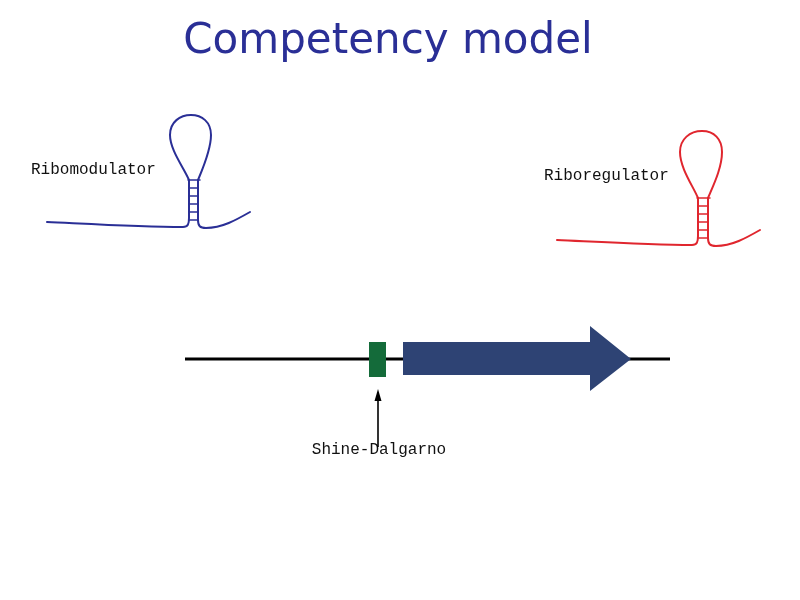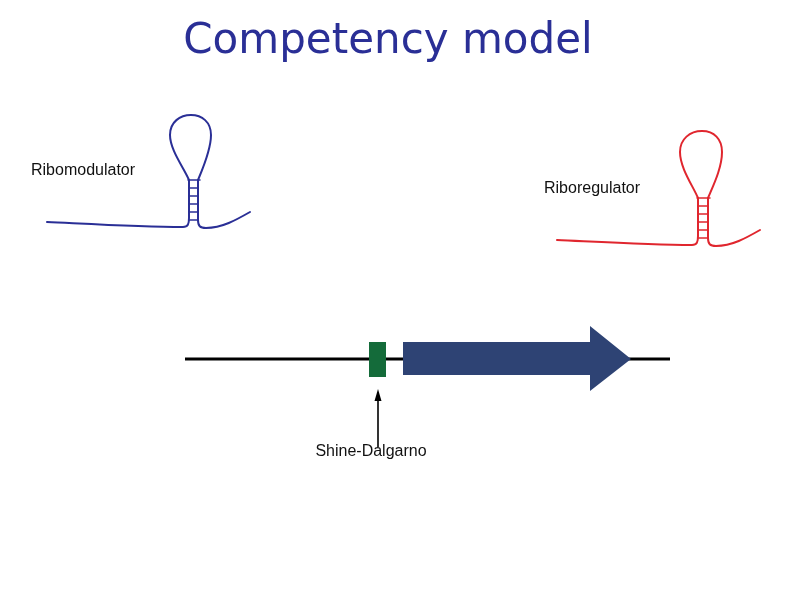--- a/index.html
+++ b/index.html
@@ -2,25 +2,25 @@
 <html><head>
   <meta charset="utf-8">
   <style>
     html, body { margin: 0; padding: 0; background: #ffffff; }
     body { width: 800px; height: 600px; position: relative; overflow: hidden; font-family: "Liberation Sans", sans-serif; }
     .title {
       position: absolute; left: 0; top: 14px; width: 776px; text-align: center;
       font-family: "DejaVu Sans", sans-serif; font-size: 42px; color: #2a2f96; letter-spacing: 0px;
     }
     .label {
-      position: absolute; font-family: Liberation Sans, sans-serif; font-size: 16px; color: #111111;
+      position: absolute; font-family: Liberation Mono, monospace; font-size: 16px; color: #111111;
     }
     .label.ribomod { left: 31px; top: 161px; }
-    .label.riboreg { left: 544px; top: 179px; }
-    .label.sd { left: 296px; top: 439px; width: 150px; text-align: center; line-height: 23px; }
+    .label.riboreg { left: 544px; top: 167px; }
+    .label.sd { left: 304px; top: 439px; width: 150px; text-align: center; line-height: 23px; }
     svg.canvas { position: absolute; left: 0; top: 0; }
   </style>
 </head>
 <body>
 
 <div class="title">Competency model</div>
 
 <div class="label ribomod">Ribomodulator</div>
 <div class="label riboreg">Riboregulator</div>
 <div class="label sd">

